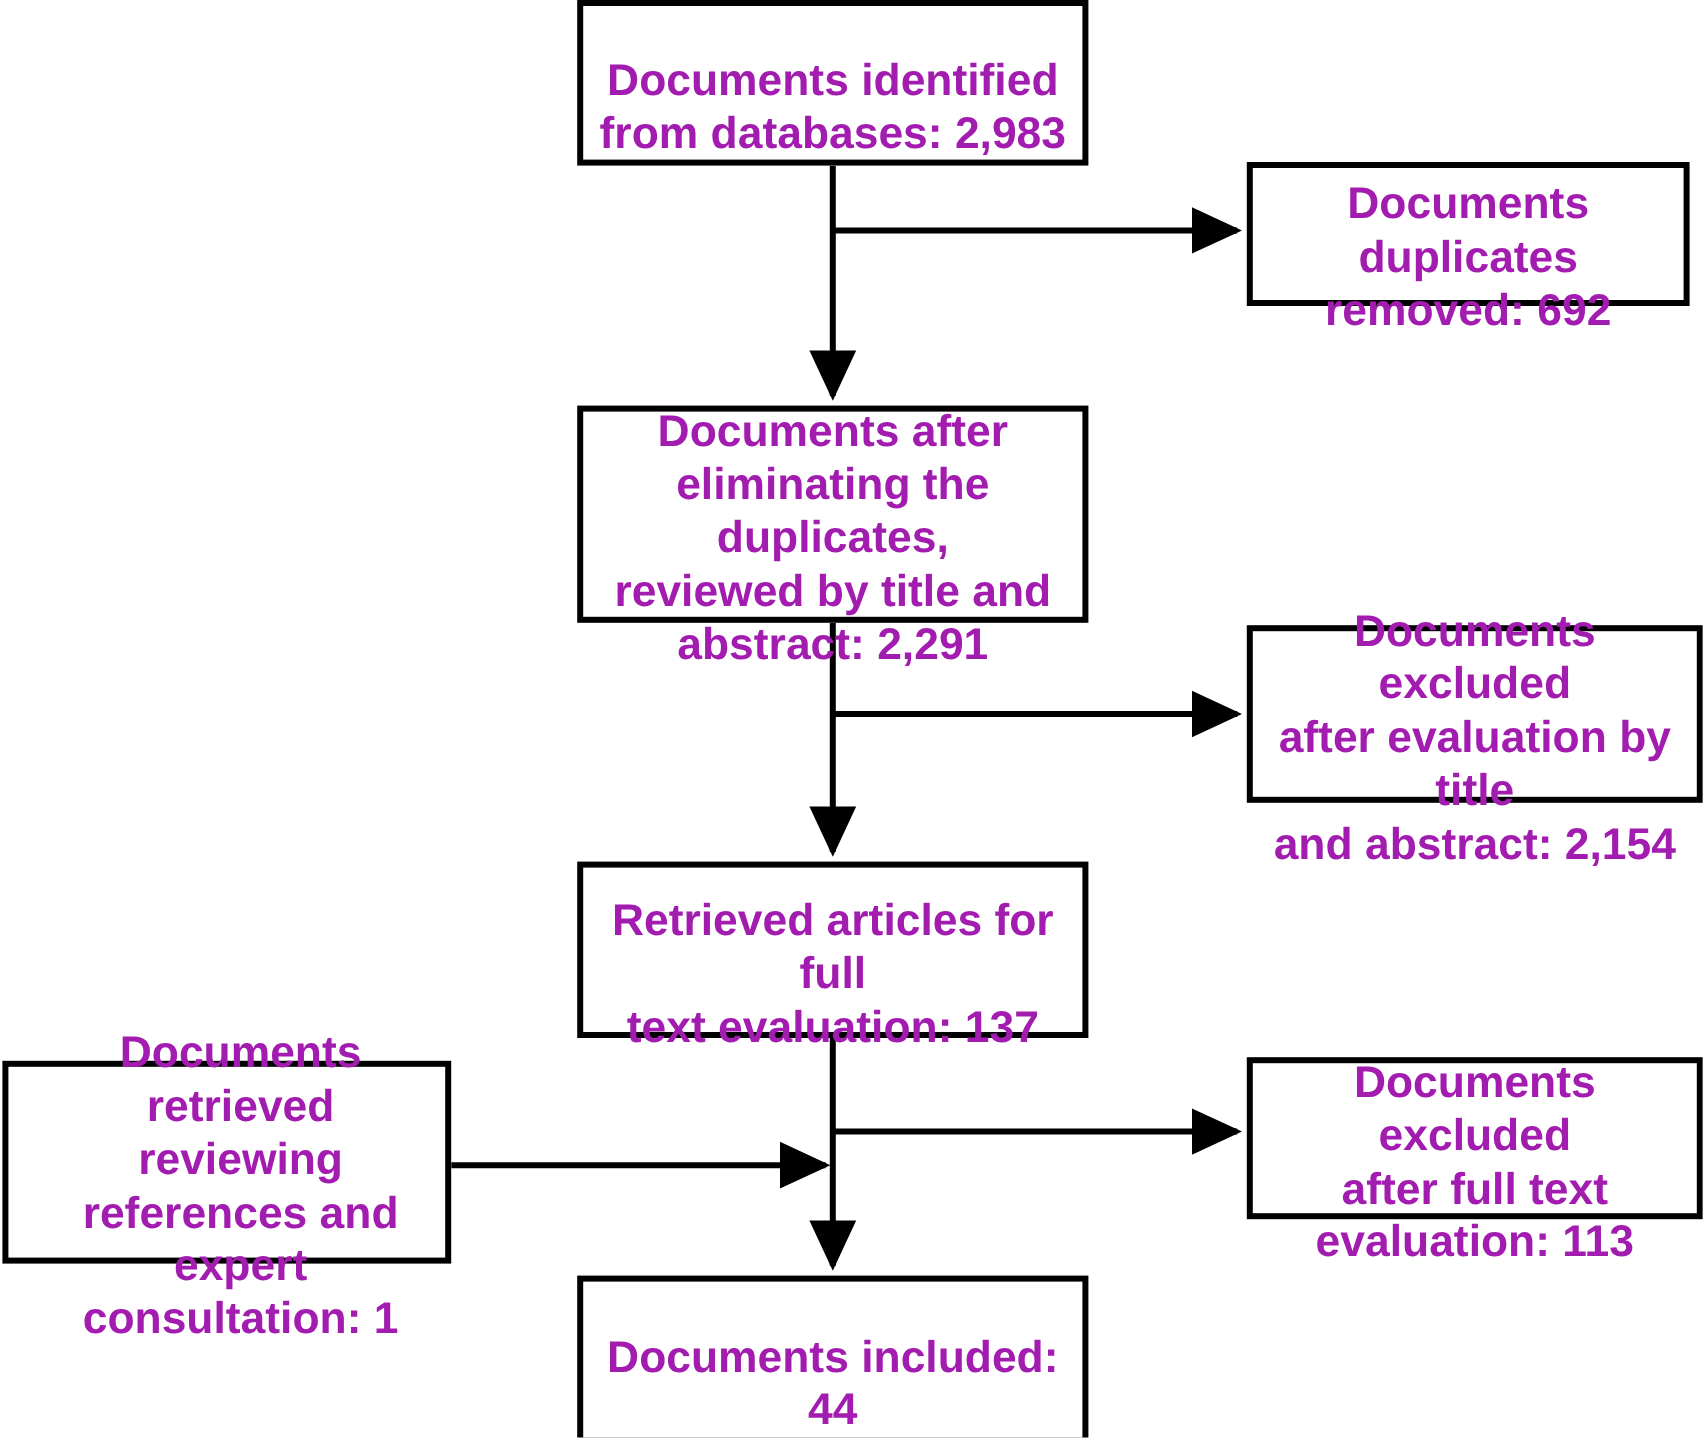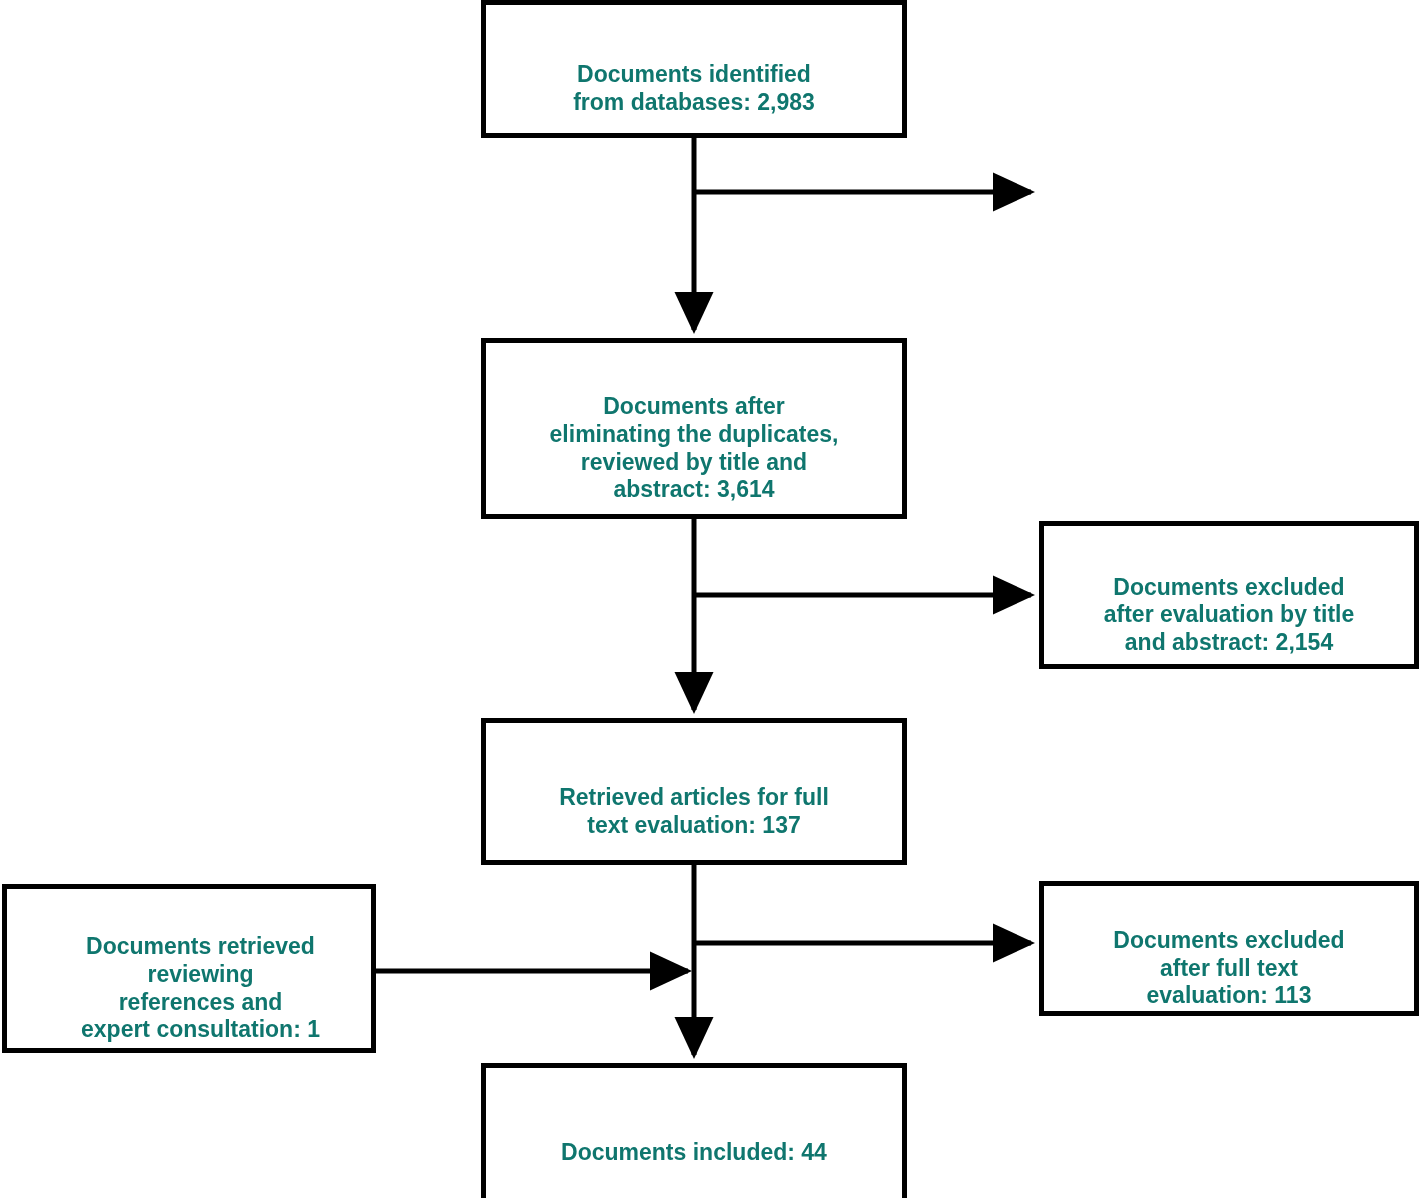--- a/index.html
+++ b/index.html
@@ -33,23 +33,23 @@
     background: #ffffff;
     border: 5px solid #000000;
     display: flex;
     align-items: center;
     justify-content: center;
     text-align: center;
   }
   .node-text {
     font-family: "Liberation Sans", sans-serif;
     font-weight: bold;
-    font-size: 23px;
+    font-size: 37px;
     line-height: 1.20;
-    color: #0f766e;
+    color: #a21caf;
     white-space: pre-line;
     padding: 0 10px;
     margin-top: 40px;
   }
 </style>
 </head>
 <body>
 
 <div id="flow-root">
 
@@ -76,26 +76,30 @@
 
       <line x1="376" y1="971" x2="688" y2="971" marker-end="url(#arrowhead)"></line>
     </g>
   </svg>
 
   <div class="node-box" style="left:481px; top:0px; width:426px; height:138px;">
     <span class="node-text">Documents identified
 from databases: 2,983</span>
   </div>
 
+  <div class="node-box" style="left:1039px; top:135px; width:369px; height:120px;">
+    <span class="node-text">Documents duplicates
+removed: 692</span>
+  </div>
 
   <div class="node-box" style="left:481px; top:338px; width:426px; height:181px;">
     <span class="node-text">Documents after
 eliminating the duplicates,
 reviewed by title and
-abstract: 3,614</span>
+abstract: 2,291</span>
   </div>
 
   <div class="node-box" style="left:1039px; top:521px; width:380px; height:148px;">
     <span class="node-text">Documents excluded
 after evaluation by title
 and abstract: 2,154</span>
   </div>
 
   <div class="node-box" style="left:481px; top:718px; width:426px; height:147px;align-items:center;">
     <span class="node-text">Retrieved articles for full

